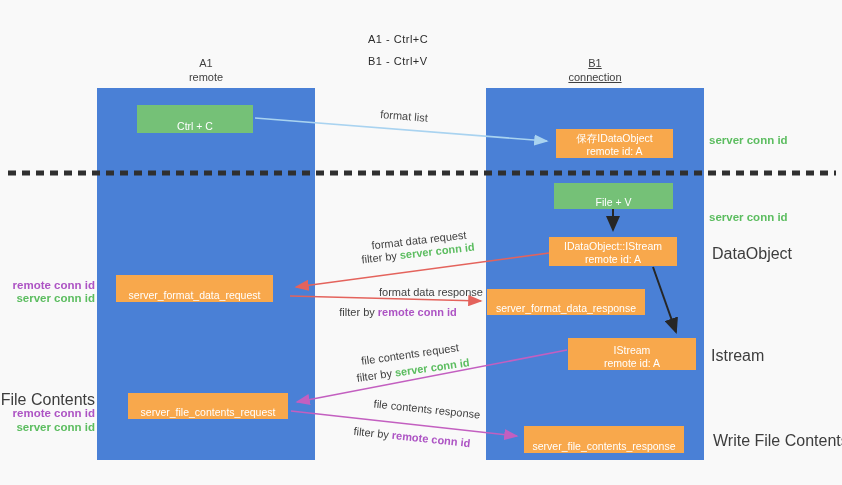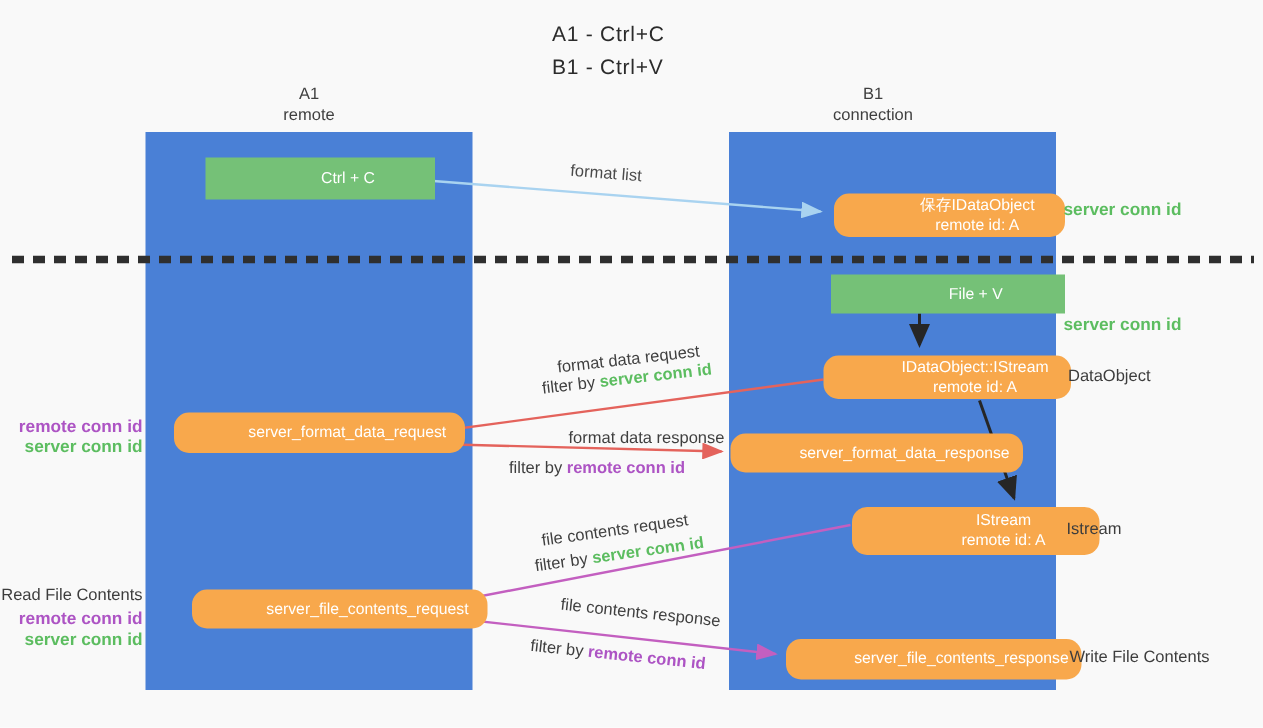--- a/index.html
+++ b/index.html
@@ -13,46 +13,46 @@
     --text-green:#5cbd60;
     --text-purple:#ad54c4;
     --text-dark:#3d3d3d;
   }
   html,body{margin:0;padding:0;}
   .canvas{
     position:relative;width:842px;height:485px;background:#f9f9f9;
     font-family:"Liberation Sans", sans-serif;overflow:hidden;
   }
   .title{
-    position:absolute;left:368px;top:11px;font-size:14px;line-height:22px;
+    position:absolute;left:368px;top:28px;font-size:11px;line-height:22px;
     color:#2b2b2b;letter-spacing:0.5px;
   }
   .lane-header{
     position:absolute;transform:translateX(-50%);text-align:center;
     font-size:11px;line-height:14px;color:#3f3f3f;white-space:nowrap;
   }
   .lane{
     position:absolute;top:88px;width:218px;height:372px;background:var(--lane-blue);
   }
   .lane-a{left:97px;}
   .lane-b{left:486px;}
   svg.arrows{position:absolute;left:0;top:0;z-index:3;}
   .node{
     position:absolute;z-index:4;display:flex;flex-direction:column;
-    align-items:center;justify-content:center;color:#fff;font-size:10.5px;
-    line-height:13px;text-align:center;white-space:nowrap;padding-left:37px;
+    align-items:center;justify-content:flex-end;color:#fff;font-size:10.5px;
+    line-height:13px;text-align:center;white-space:nowrap;
   }
   .node.green{background:var(--box-green);}
-  .node.orange{background:var(--box-orange);border-radius:10px;}
+  .node.orange{background:var(--box-orange);}
   .flabel{
     position:absolute;z-index:5;white-space:nowrap;font-size:11px;color:#3f3f3f;
     transform:translate(-50%,-50%) rotate(var(--rot,0deg));
   }
   .side-label{
-    position:absolute;z-index:5;white-space:nowrap;font-size:11px;color:var(--text-dark);
+    position:absolute;z-index:5;white-space:nowrap;font-size:16px;color:var(--text-dark);
   }
   .side-label.right-align{text-align:right;}
   .bold-green{color:var(--text-green);font-weight:700;font-size:11.5px;}
   .bold-purple{color:var(--text-purple);font-weight:700;font-size:11.5px;}
   .gtxt{color:var(--text-green);font-weight:700;}
   .ptxt{color:var(--text-purple);font-weight:700;}
 </style>
 </head>
 <body>
 
@@ -60,21 +60,21 @@
 
   <div class="title">
     <div>A1 - Ctrl+C</div>
     <div>B1 - Ctrl+V</div>
   </div>
 
   <div class="lane-header" style="left:206px;top:56px;">
     <div>A1</div>
     <div>remote</div>
   </div>
-  <div class="lane-header" style="left:582px;top:56px;">
+  <div class="lane-header" style="left:595px;top:56px;text-decoration:underline;">
     <div>B1</div>
     <div>connection</div>
   </div>
 
   <div class="lane lane-a"></div>
   <div class="lane lane-b"></div>
 
   <svg class="arrows" width="842" height="485">
     <defs>
       <marker id="mBlue" markerWidth="9" markerHeight="7" refX="8" refY="3.5" orient="auto">

